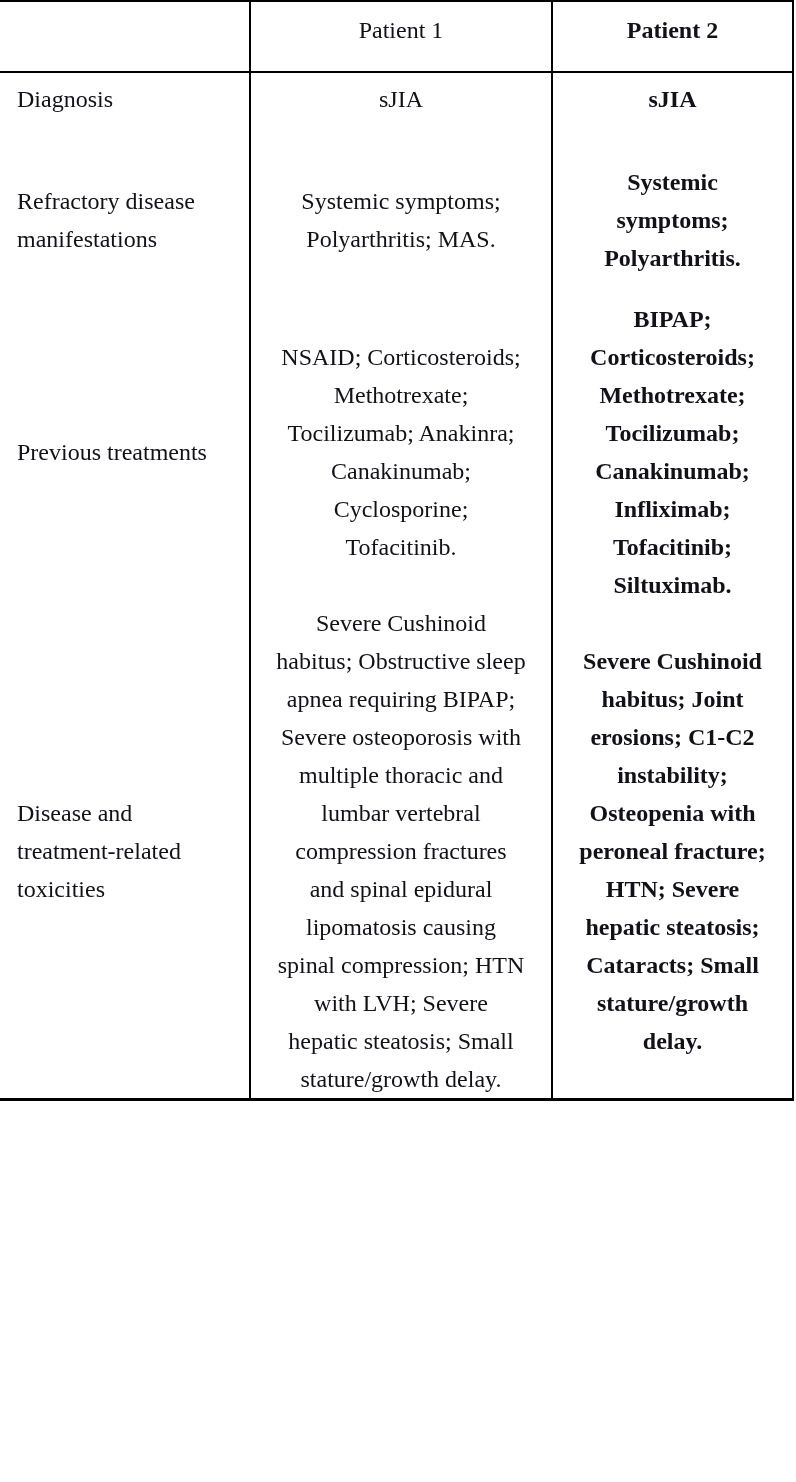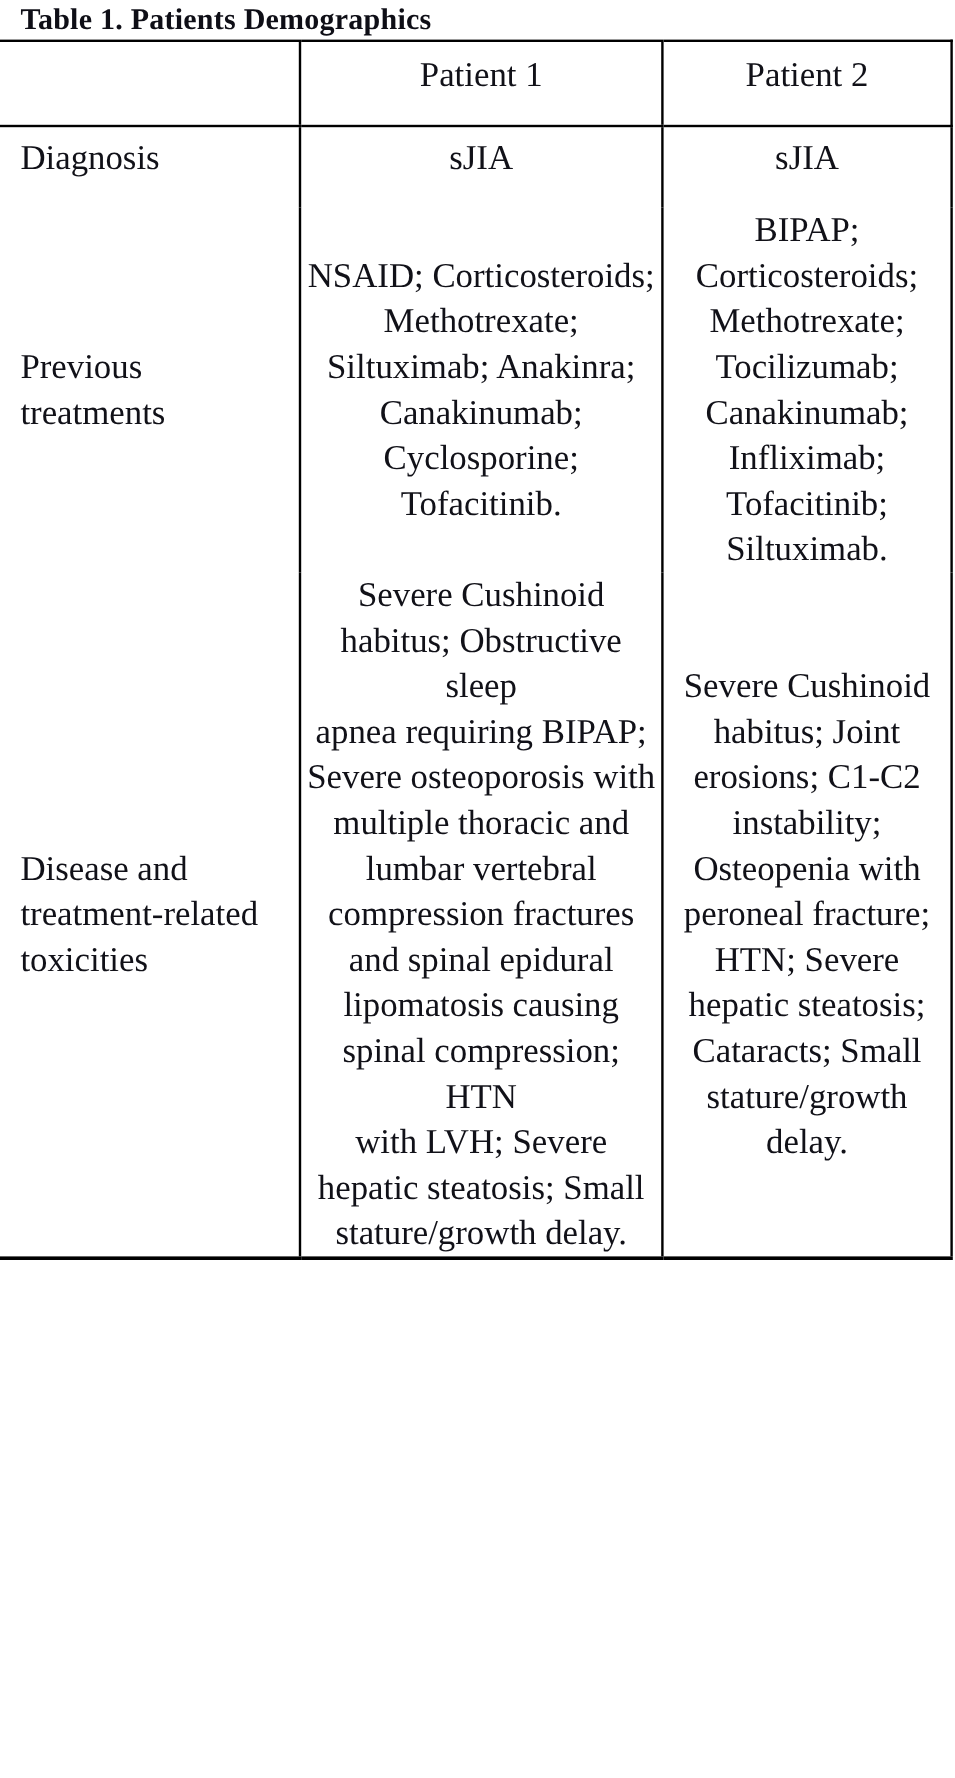--- a/index.html
+++ b/index.html
@@ -29,37 +29,37 @@
     border-collapse: collapse;
     table-layout: fixed;
     width: 793px;
     margin: 0;
   }
   col.c1 { width: 250px; }
   col.c2 { width: 302px; }
   col.c3 { width: 241px; }
 
   td, th {
-    font-size: 29px;
+    font-size: 24px;
     font-weight: normal;
     line-height: 38px;
     text-align: center;
     vertical-align: middle;
     white-space: pre-line;
     padding: 0 4px;
     color: #111118;
   }
   td.lbl, th.lbl {
     text-align: left;
     padding-left: 17px;
     padding-right: 6px;
   }
   
   .colP1 { border-left: 2px solid #000; }
-  .colP2 { border-left: 2px solid #000; border-right: 2px solid #000; }
+  .colP2 { border-left: 2px solid #000; border-right: 2px solid #000; font-weight: bold; }
 
   
   tr.r-head th {
     border-top: 2px solid #000;
     border-bottom: 2px solid #000;
   }
   tr.r-tox td { border-bottom: 3px solid #000; }
 
   
   tr.r-head th { height: 60px; vertical-align: top; padding-top: 9px; }
@@ -67,46 +67,54 @@
   tr.r-manif      td { height: 305px; }
   tr.r-refractory td { height: 160px; }
   tr.r-treat      td { height: 300px; }
   tr.r-tox        td { height: 494px; }
 </style>
 </head>
 <body>
 
 <div class="page">
 
-  <div class="title">Table 1. Patients Demographics</div>
 
   <table class="demo-table">
     <colgroup>
       <col class="c1">
       <col class="c2">
       <col class="c3">
     </colgroup>
     <thead>
       <tr class="r-head">
         <th class="lbl"></th>
         <th class="colP1">Patient 1</th>
         <th class="colP2">Patient 2</th>
       </tr>
     </thead>
     <tbody>
       <tr class="r-sm">
         <td class="lbl">Diagnosis</td>
         <td class="colP1">sJIA</td>
         <td class="colP2">sJIA</td>
       </tr>
+      <tr class="r-refractory">
+        <td class="lbl">Refractory disease
+manifestations</td>
+        <td class="colP1">Systemic symptoms;
+Polyarthritis; MAS.</td>
+        <td class="colP2">Systemic
+symptoms;
+Polyarthritis.</td>
+      </tr>
       <tr class="r-treat">
         <td class="lbl">Previous treatments</td>
         <td class="colP1">NSAID; Corticosteroids;
 Methotrexate;
-Siltuximab; Anakinra;
+Tocilizumab; Anakinra;
 Canakinumab;
 Cyclosporine;
 Tofacitinib.</td>
         <td class="colP2">BIPAP;
 Corticosteroids;
 Methotrexate;
 Tocilizumab;
 Canakinumab;
 Infliximab;
 Tofacitinib;

